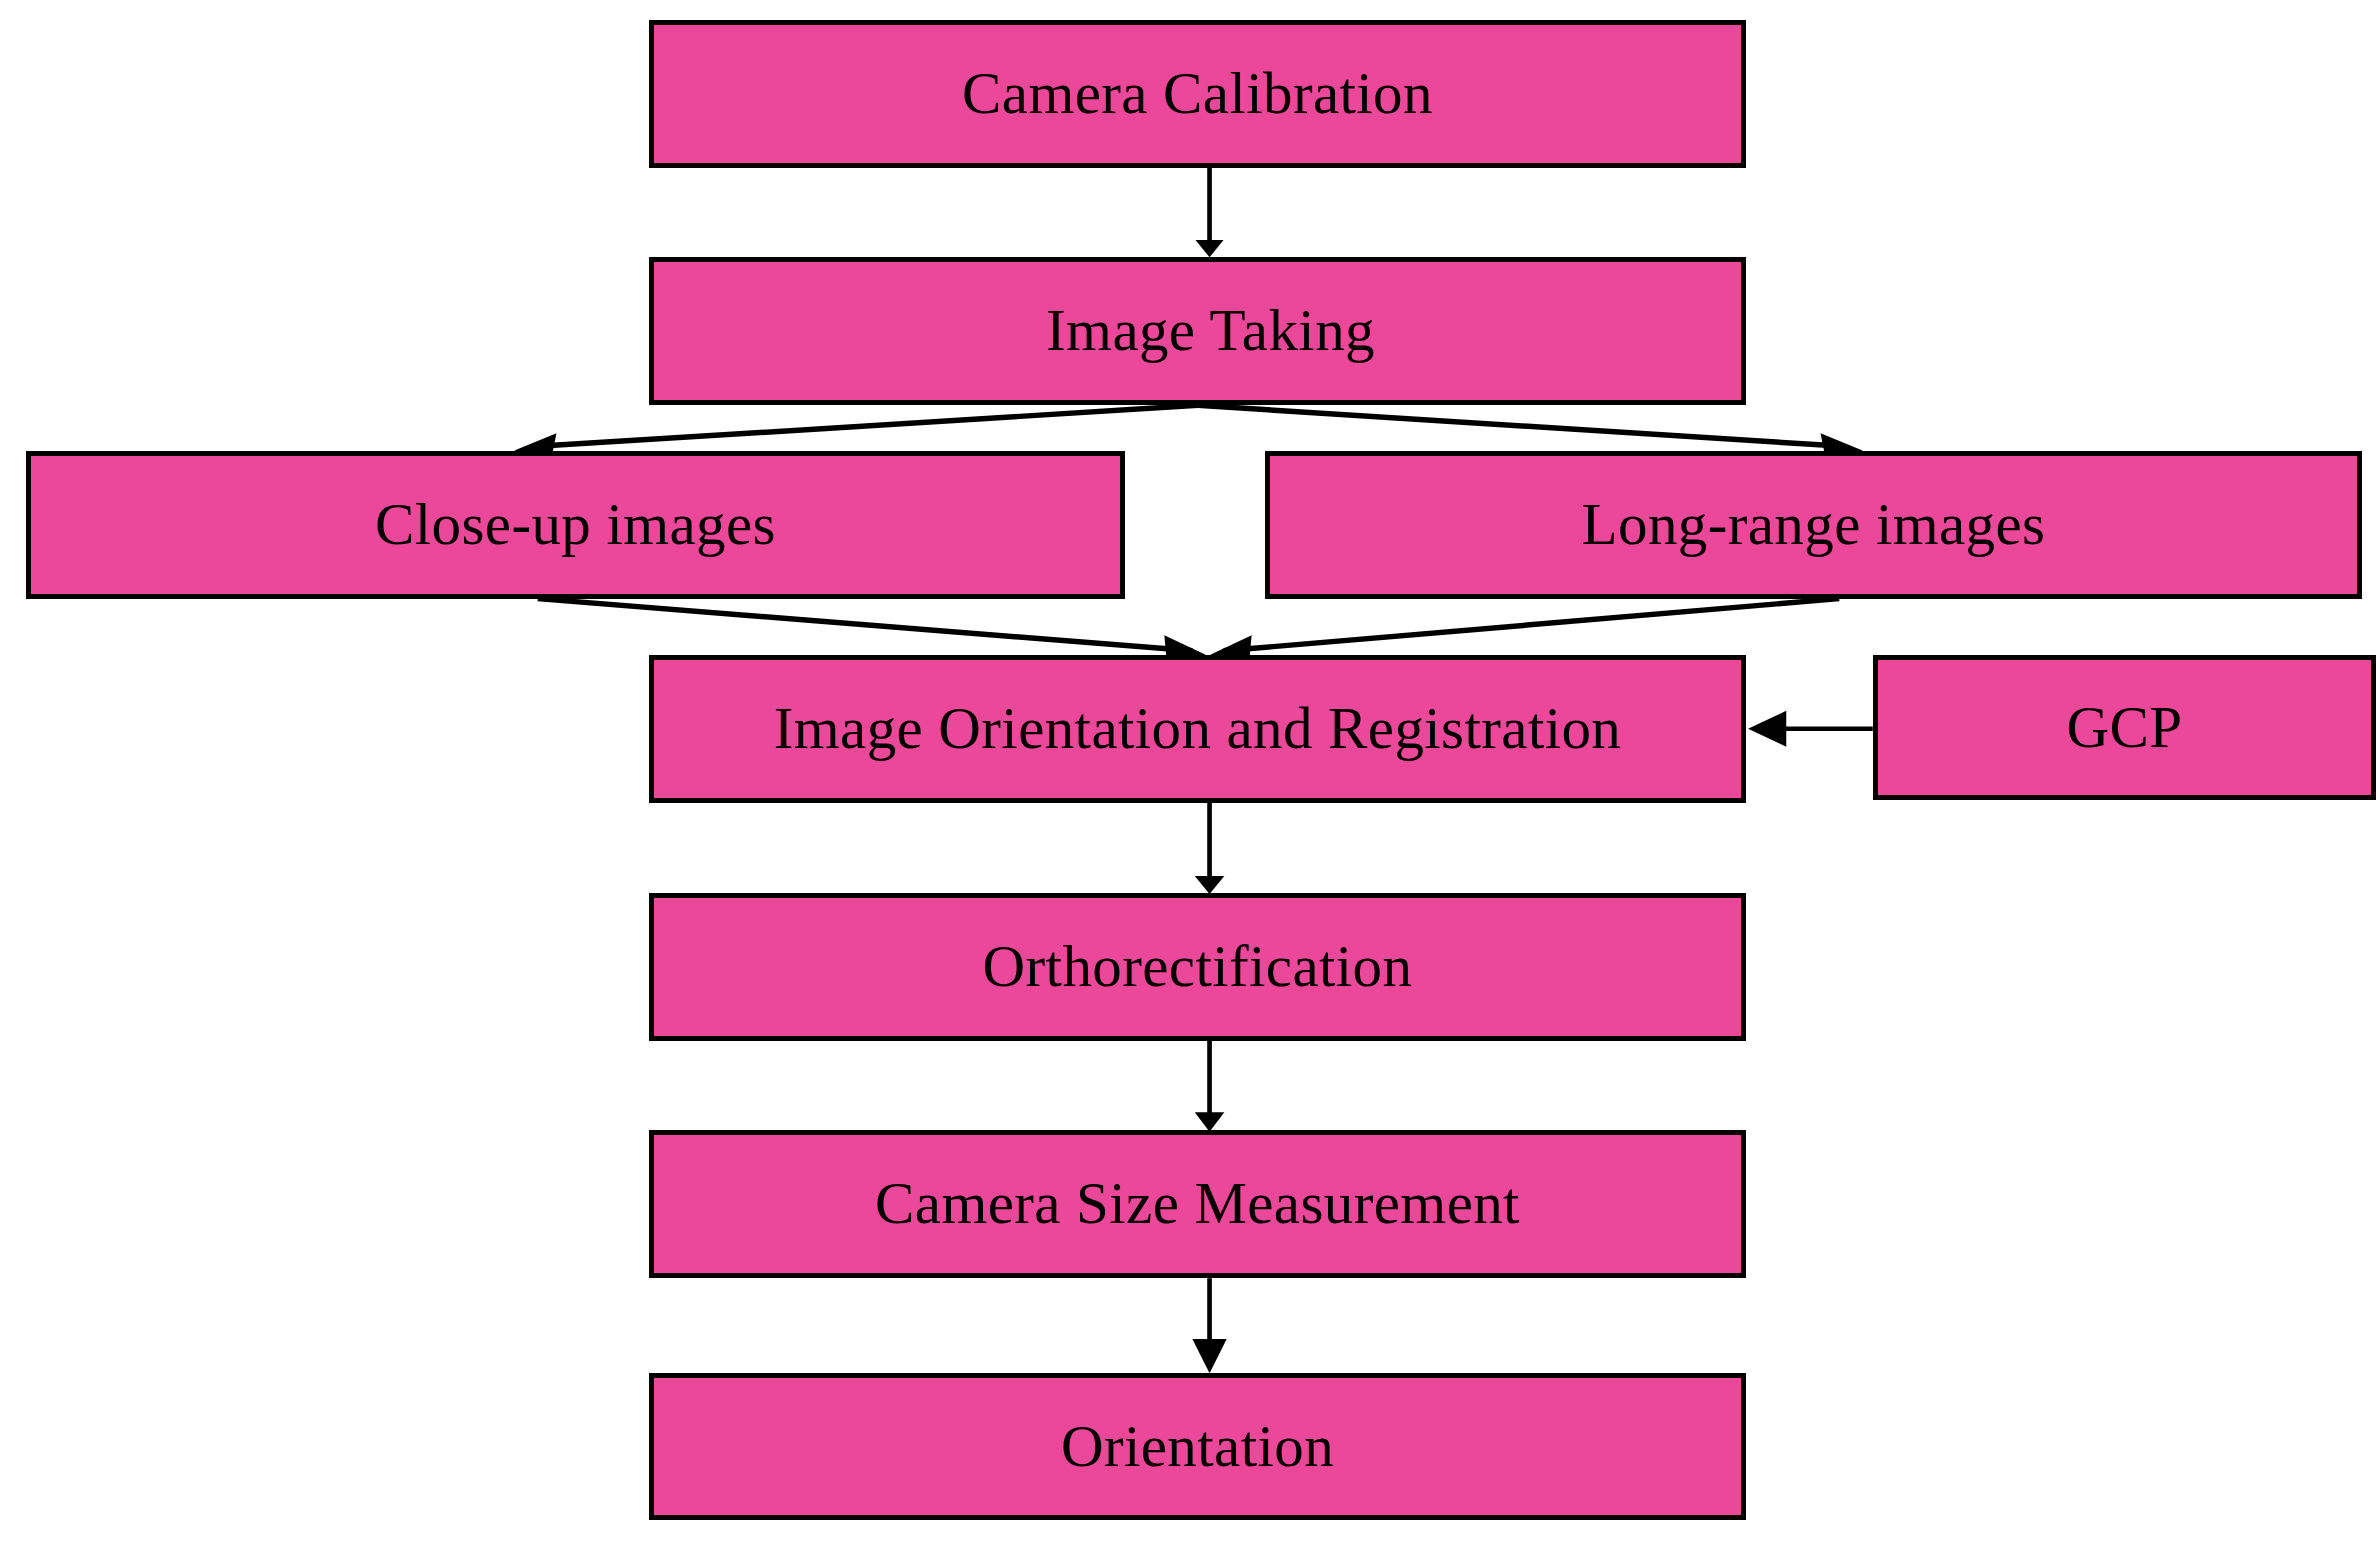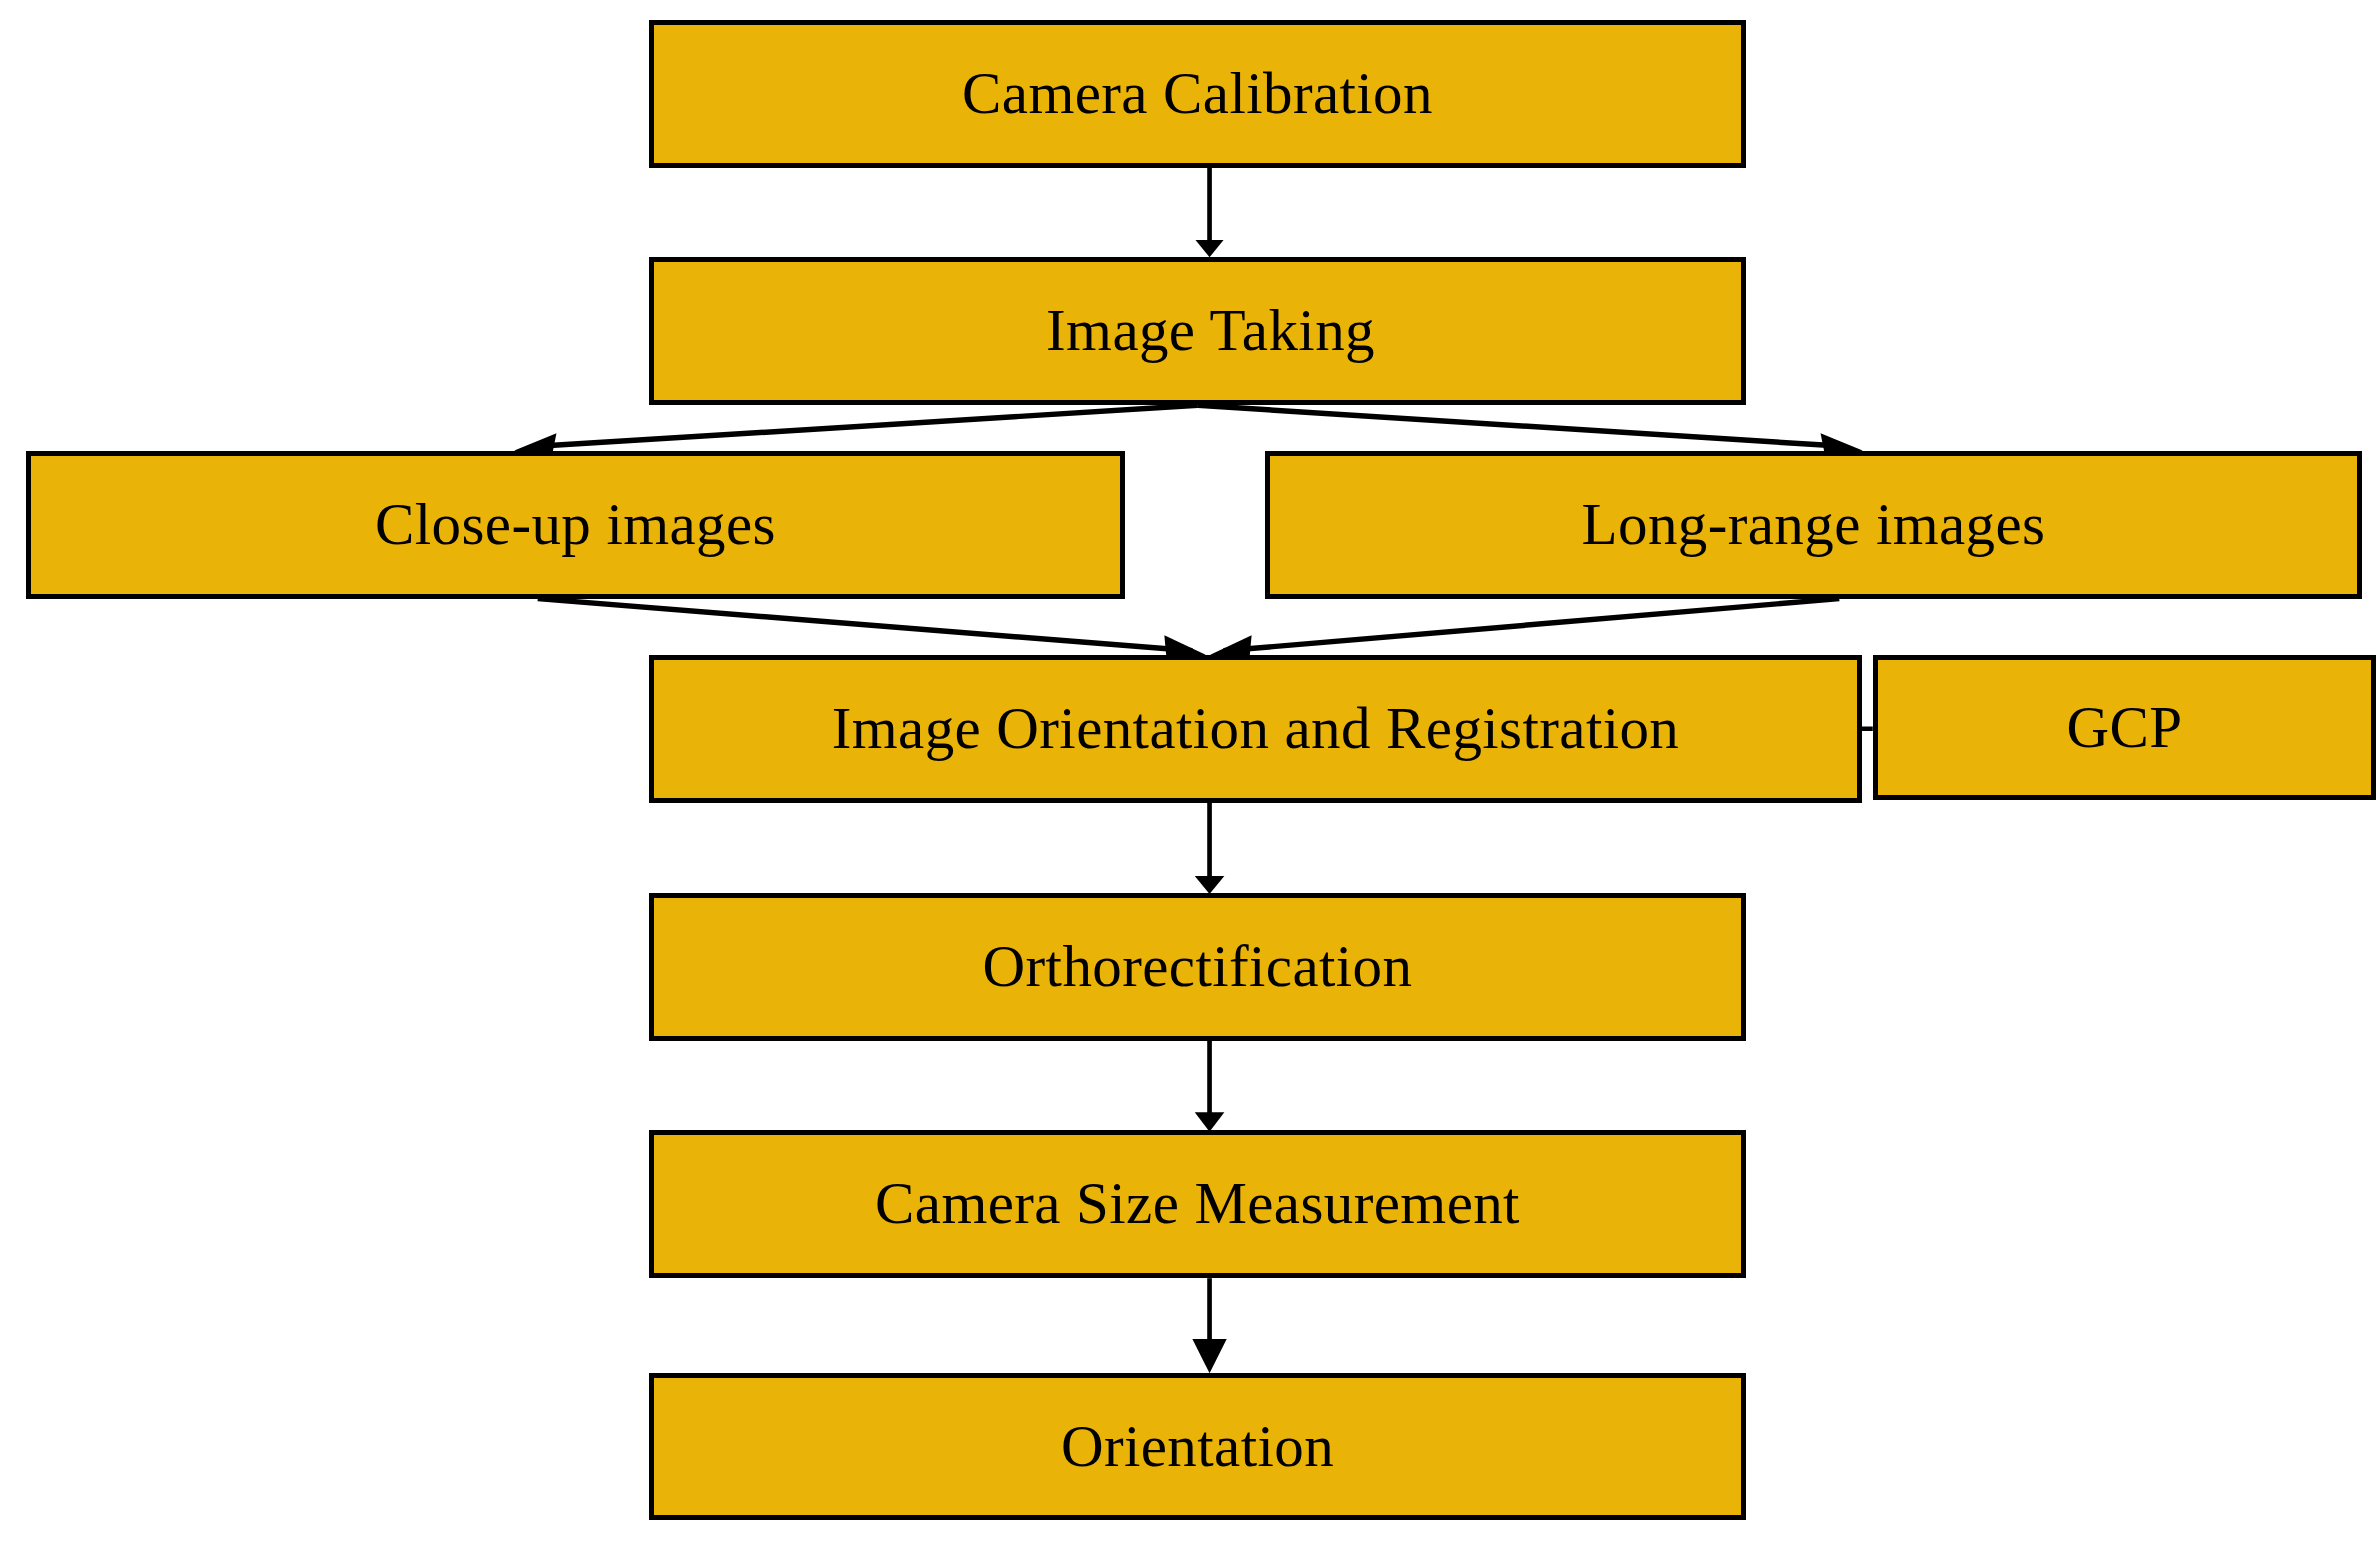--- a/index.html
+++ b/index.html
@@ -22,21 +22,21 @@
     position: absolute;
     left: 0;
     top: 0;
     width: 2377px;
     height: 1544px;
     pointer-events: none;
   }
   .node {
     position: absolute;
     box-sizing: border-box;
-    background: #eab308;
+    background: #ec4899;
     border: 5.5px solid #000000;
     display: flex;
     align-items: center;
     justify-content: center;
     z-index: 2;
   }
   .node-label {
     font-family: "Liberation Serif", "DejaVu Serif", serif;
     font-size: 59px;
     line-height: 1.05;
@@ -108,21 +108,21 @@
   </div>
 
   <div class="node" style="left:1265px; top:451px; width:1097px; height:148px;">
     <span class="node-label">Long-range images</span>
   </div>
 
   <div class="node" style="left:26px; top:451px; width:1099px; height:148px;">
     <span class="node-label">Close-up images</span>
   </div>
 
-  <div class="node" style="left:649px; top:655px; width:1213px; height:148px;">
+  <div class="node" style="left:649px; top:655px; width:1097px; height:148px;">
     <span class="node-label">Image Orientation and Registration</span>
   </div>
 
   <div class="node" style="left:1873px; top:655px; width:503px; height:145px;">
     <span class="node-label">GCP</span>
   </div>
 
   <div class="node" style="left:649px; top:893px; width:1097px; height:148px;">
     <span class="node-label">Orthorectification</span>
   </div>

